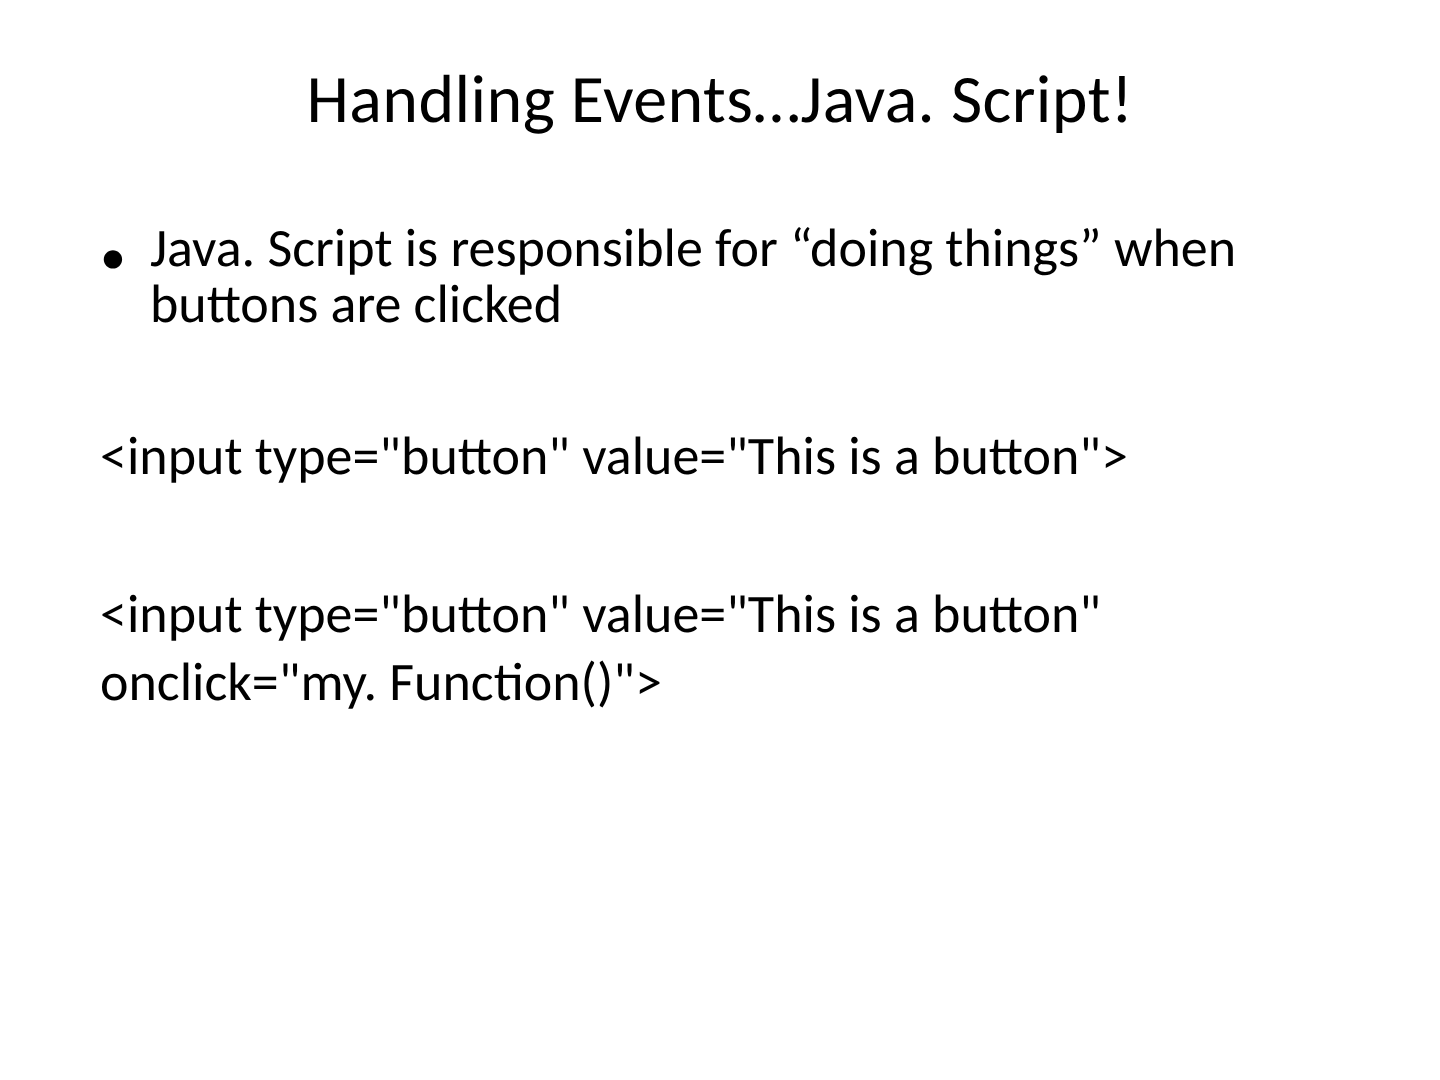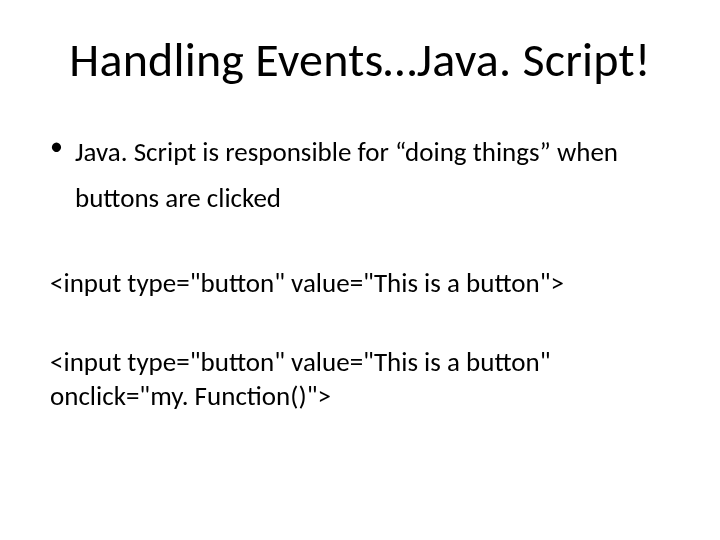--- a/index.html
+++ b/index.html
@@ -4,40 +4,40 @@
   <style>
     * { margin: 0; padding: 0; box-sizing: border-box; }
     html, body { width: 720px; height: 540px; background: #fff; }
     body {
       font-family: Calibri, 'Segoe UI', Arial, sans-serif;
       color: #000;
       padding: 30px 50px 30px 50px;
     }
     .title {
       text-align: center;
-      font-size: 48px;
+      font-size: 34px;
       font-weight: 400;
       margin-top: 0;
       margin-bottom: 40px;
       letter-spacing: 0.2px;
     }
     .bullet-row {
       display: flex;
       align-items: flex-start;
       margin-bottom: 45px;
     }
     .bullet-dot {
       font-size: 26px;
       line-height: 34px;
       margin-right: 12px;
       margin-left: 0;
     }
     .bullet-text {
       font-size: 27px;
-      line-height: 46px;
+      line-height: 28px;
     }
     .code-line {
       font-size: 27px;
       line-height: 34px;
       margin-bottom: 45px;
     }
     .code-line.last { margin-bottom: 0; }
   </style>
 </head>
 <body>

